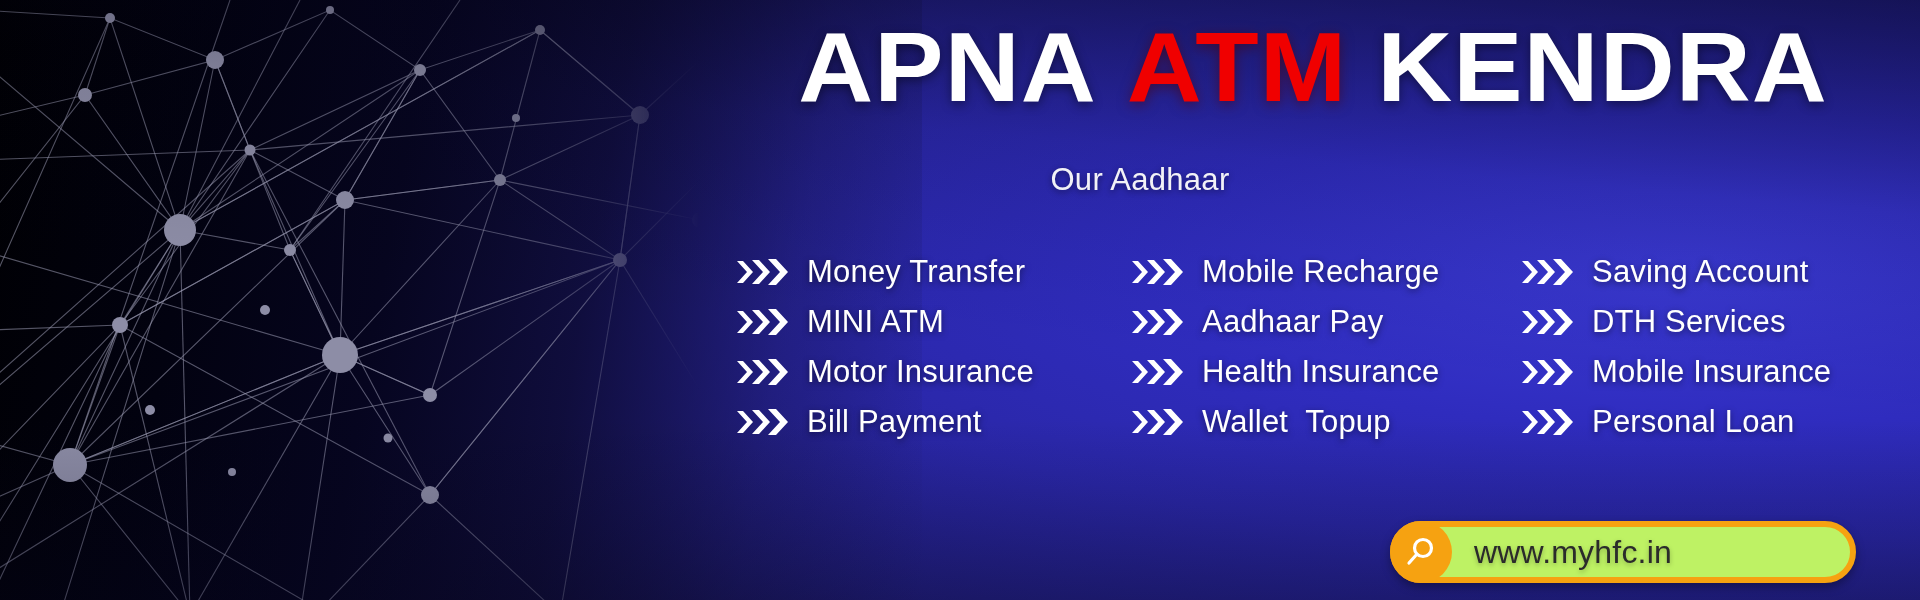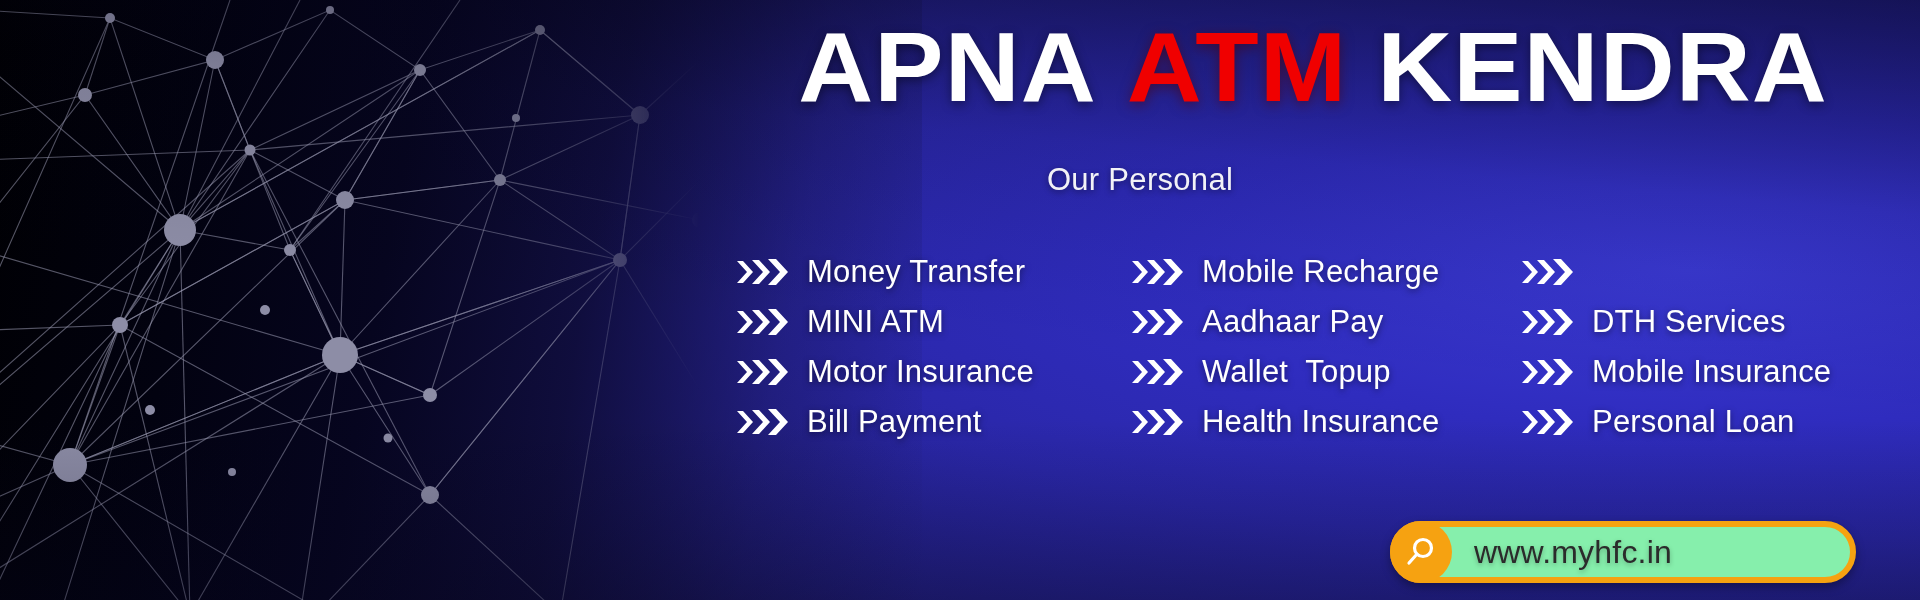--- a/index.html
+++ b/index.html
@@ -129,21 +129,21 @@
   }
 
   
   .pill {
     position: absolute;
     left: 1390px;
     top: 521px;
     width: 466px;
     height: 62px;
     border-radius: 34px;
-    background: #86efac;
+    background: #bef264;
     border: 6px solid #f6a211;
     box-sizing: border-box;
     box-shadow: 0 4px 10px rgba(0,0,0,0.35);
     display: flex;
     align-items: center;
   }
   .pill-icon {
     position: absolute;
     left: -6px;
     top: -6px;
@@ -271,21 +271,21 @@
 
   <div class="bg-top-shade"></div>
   <div class="bg-bottom-shade"></div>
 
   <div class="title">
     <span class="word">APNA</span>
     <span class="word accent">ATM</span>
     <span class="word">KENDRA</span>
   </div>
 
-  <div class="subtitle">Our Personal</div>
+  <div class="subtitle">Our Aadhaar</div>
 
   <div class="services">
 
     <div class="col col-1">
       <div class="srv">
         <span class="chev">
           <svg viewBox="0 0 54 30" aria-hidden="true">
               <g fill="#ffffff">
                 <path d="M2,4 L8,4 L18,15 L8,26 L2,26 L12,15 Z"></path>
                 <path d="M17,3 L24,3 L35,15 L24,27 L17,27 L28,15 Z"></path>
@@ -361,47 +361,48 @@
       <div class="srv">
         <span class="chev">
           <svg viewBox="0 0 54 30" aria-hidden="true">
               <g fill="#ffffff">
                 <path d="M2,4 L8,4 L18,15 L8,26 L2,26 L12,15 Z"></path>
                 <path d="M17,3 L24,3 L35,15 L24,27 L17,27 L28,15 Z"></path>
                 <path d="M33,2 L41,2 L53,15 L41,28 L33,28 L45,15 Z"></path>
               </g>
             </svg>
         </span>
+        <span class="srv-label">Health Insurance</span>
+      </div>
+      <div class="srv">
+        <span class="chev">
+          <svg viewBox="0 0 54 30" aria-hidden="true">
+              <g fill="#ffffff">
+                <path d="M2,4 L8,4 L18,15 L8,26 L2,26 L12,15 Z"></path>
+                <path d="M17,3 L24,3 L35,15 L24,27 L17,27 L28,15 Z"></path>
+                <path d="M33,2 L41,2 L53,15 L41,28 L33,28 L45,15 Z"></path>
+              </g>
+            </svg>
+        </span>
         <span class="srv-label">Wallet  Topup</span>
       </div>
-      <div class="srv">
-        <span class="chev">
-          <svg viewBox="0 0 54 30" aria-hidden="true">
-              <g fill="#ffffff">
-                <path d="M2,4 L8,4 L18,15 L8,26 L2,26 L12,15 Z"></path>
-                <path d="M17,3 L24,3 L35,15 L24,27 L17,27 L28,15 Z"></path>
-                <path d="M33,2 L41,2 L53,15 L41,28 L33,28 L45,15 Z"></path>
-              </g>
-            </svg>
-        </span>
-        <span class="srv-label">Health Insurance</span>
-      </div>
     </div>
 
     <div class="col col-3">
       <div class="srv">
         <span class="chev">
           <svg viewBox="0 0 54 30" aria-hidden="true">
               <g fill="#ffffff">
                 <path d="M2,4 L8,4 L18,15 L8,26 L2,26 L12,15 Z"></path>
                 <path d="M17,3 L24,3 L35,15 L24,27 L17,27 L28,15 Z"></path>
                 <path d="M33,2 L41,2 L53,15 L41,28 L33,28 L45,15 Z"></path>
               </g>
             </svg>
         </span>
+        <span class="srv-label">Saving Account</span>
       </div>
       <div class="srv">
         <span class="chev">
           <svg viewBox="0 0 54 30" aria-hidden="true">
               <g fill="#ffffff">
                 <path d="M2,4 L8,4 L18,15 L8,26 L2,26 L12,15 Z"></path>
                 <path d="M17,3 L24,3 L35,15 L24,27 L17,27 L28,15 Z"></path>
                 <path d="M33,2 L41,2 L53,15 L41,28 L33,28 L45,15 Z"></path>
               </g>
             </svg>

